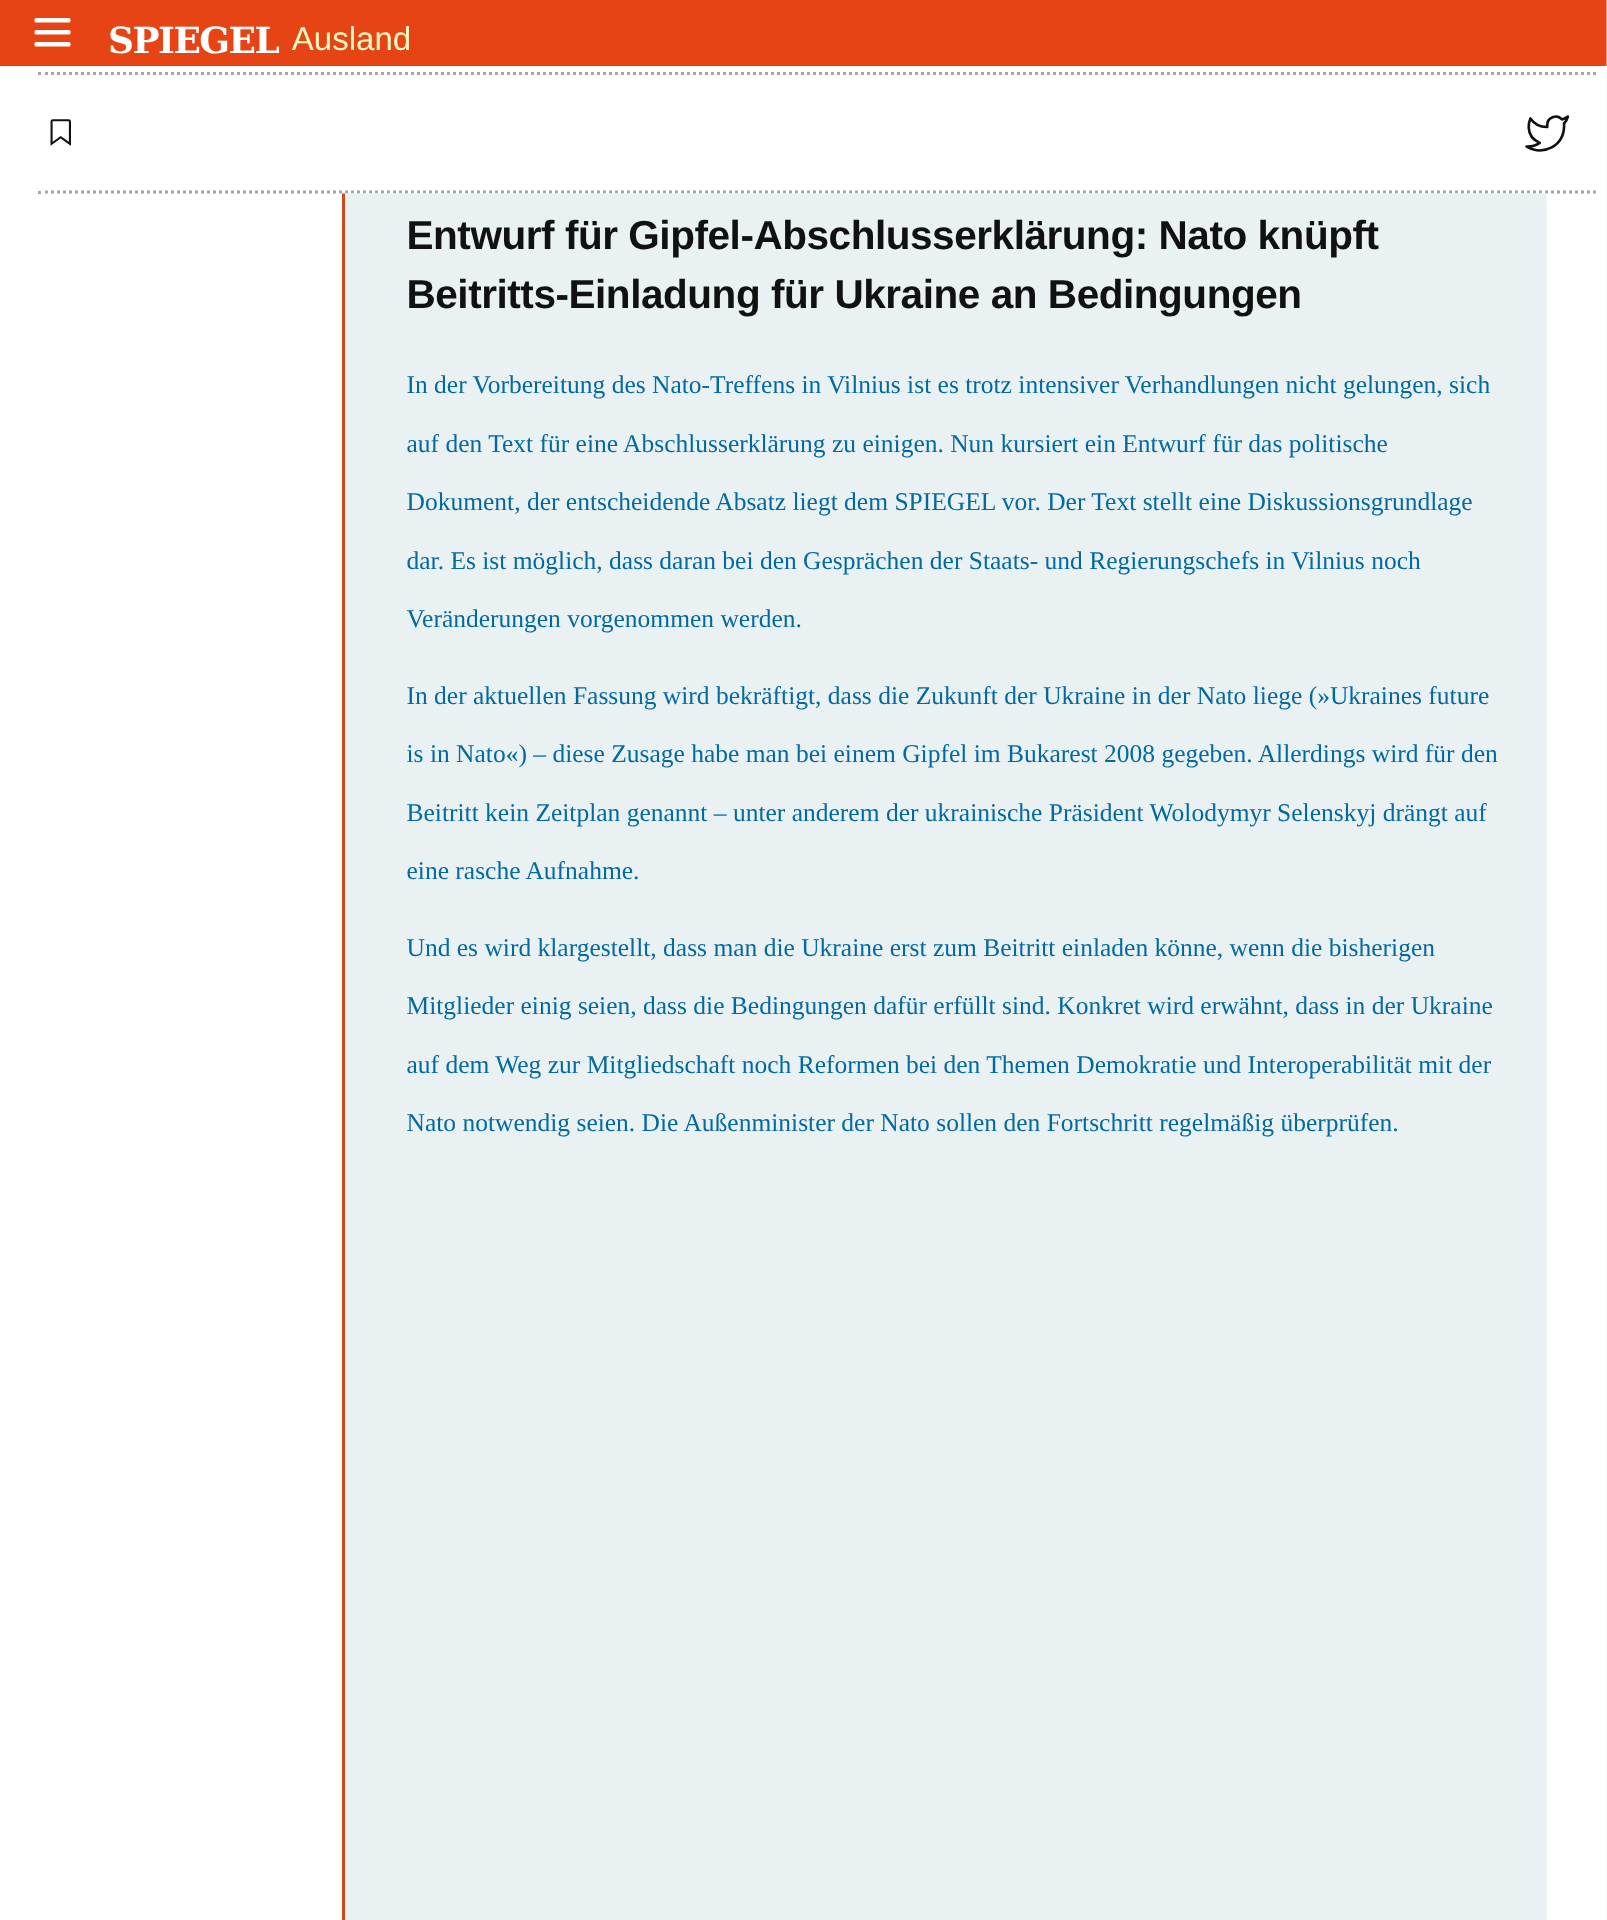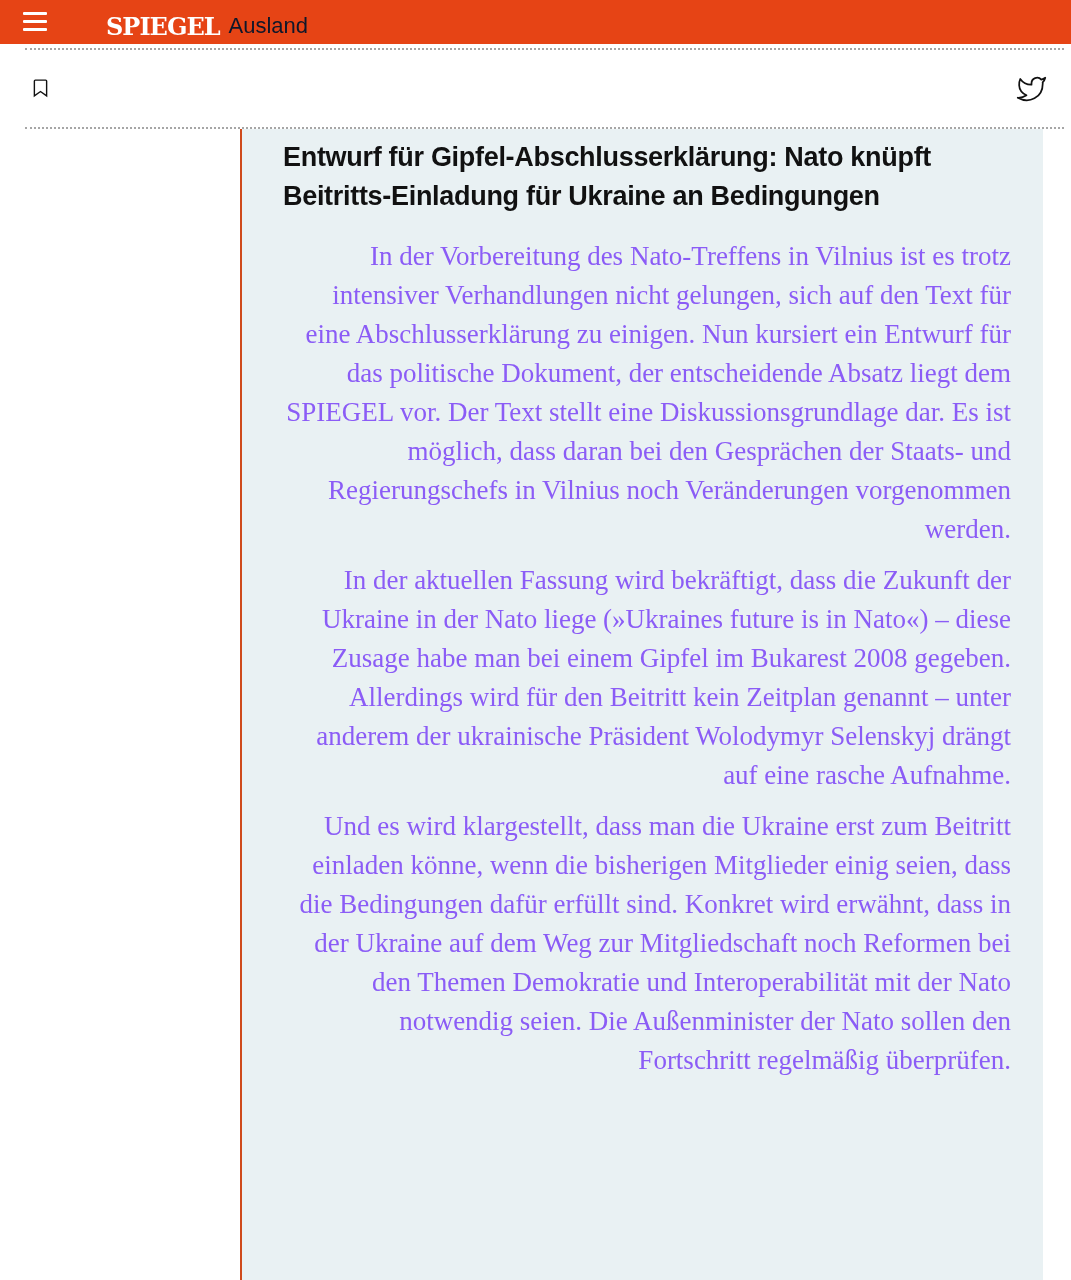--- a/index.html
+++ b/index.html
@@ -20,32 +20,32 @@
   .hamburger {
     position:absolute; left:23px; top:12px;
     width:24px; height:19px;
     background:none; border:none; padding:0; margin:0;
     display:flex; flex-direction:column; justify-content:space-between;
     cursor:pointer;
   }
   .hamburger span { display:block; width:100%; height:3px; background:#ffffff; border-radius:1px; }
   .brand {
     position:absolute; left:72px; top:0; height:52px;
-    display:flex; align-items:center; gap:9px;margin-left:34px;
+    display:flex; align-items:center; gap:9px;
   }
   .logo {
     color:#ffffff;
     font-family:"DejaVu Serif", serif;
     font-weight:700;
     font-size:24px;
     letter-spacing:-1px;
     cursor:pointer;
   }
   .section-label {
-    color:#0f172a;
+    color:#fef9c3;
     font-family:"Liberation Sans", sans-serif;
     font-size:22px;
     font-weight:400;
     cursor:pointer;
   }
 
   
   .dotted {
     position:absolute; left:25px; width:1039px; height:0;
     border-top:2px dotted #a6a6a6;
@@ -57,43 +57,42 @@
   .icon-btn {
     position:absolute;
     background:none; border:none; padding:0; margin:0;
     cursor:pointer; line-height:0;
   }
   .bookmark-btn { left:30px; top:74px; }
   .twitter-btn  { left:1016px; top:74px; }
 
   
   .panel {
-    position:absolute; left:240px; top:129px;
+    position:absolute; left:228px; top:129px;
     width:803px; height:1151px;
     box-sizing:border-box;
     background:#e9f1f3;
     border-left:2px solid #cf4a1b;
     padding:9px 32px 0 41px;
   }
   .headline {
     margin:0 0 21px 0;
     font-family:"Liberation Sans", sans-serif;
     font-weight:700;
     font-size:27px;
     line-height:39px;
     letter-spacing:-0.3px;
     color:#111111;
   }
   .body-copy p {
     margin:0 0 12px 0;
     font-family:"Liberation Serif", serif;
-    font-size:27px;
+    font-size:17px;
     line-height:39px;
-    color:#8b5cf6;
-    text-align:right;
+    color:#0369a1;
   }
 </style>
 </head>
 <body>
 
 <header class="topbar">
   <button class="hamburger" aria-label="Menu">
     <span></span>
     <span></span>
     <span></span>

